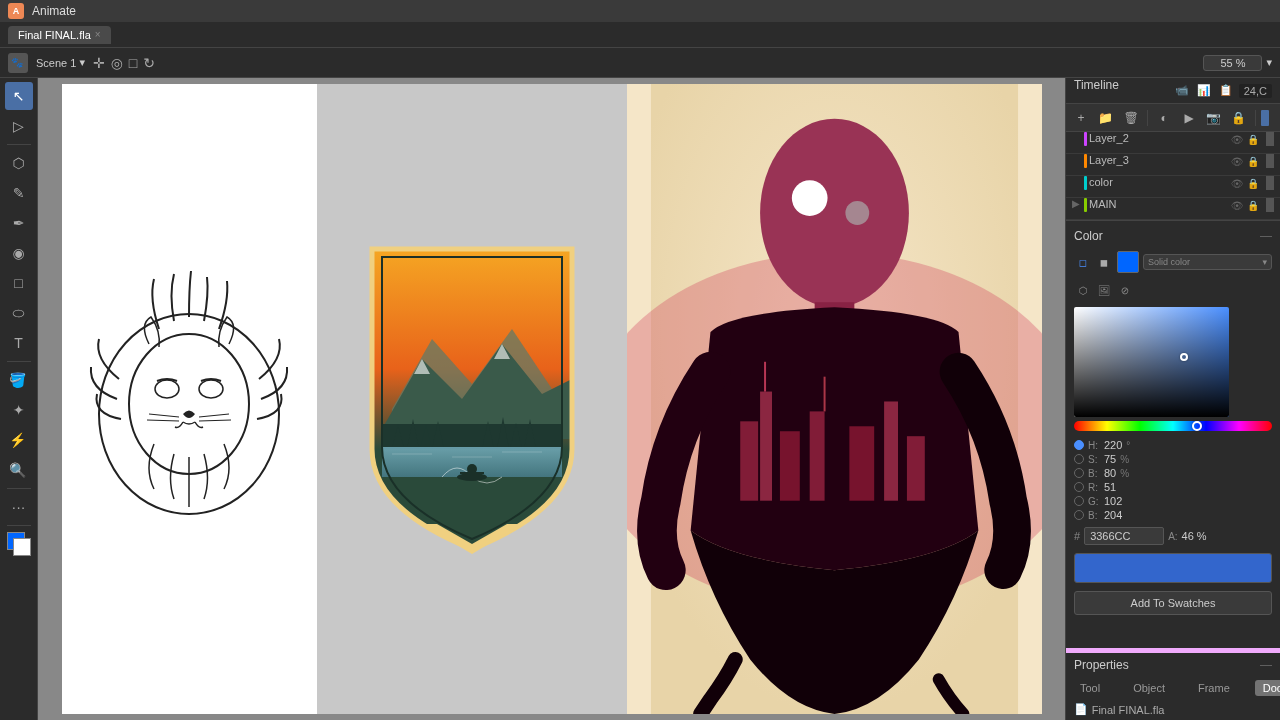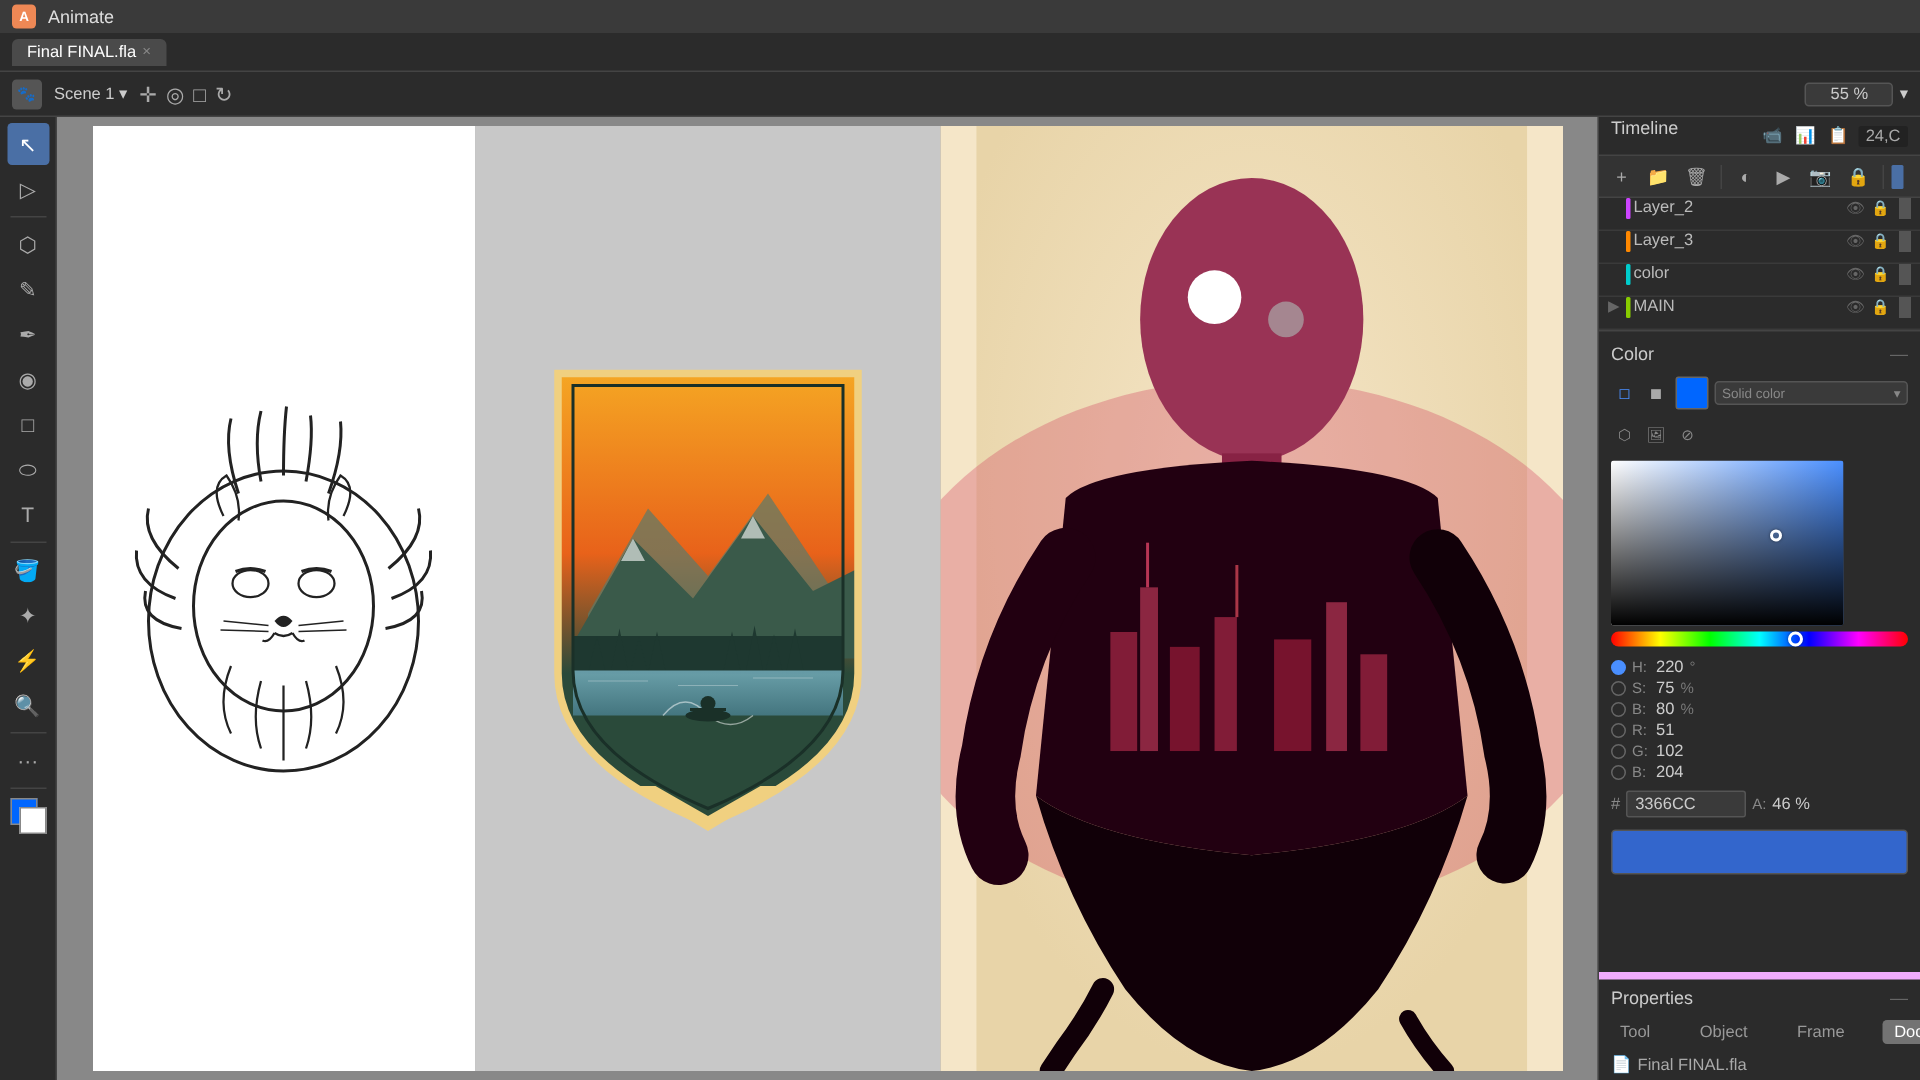--- a/index.html
+++ b/index.html
@@ -523,20 +523,21 @@
         <span class="hex-symbol">#</span>
         <input class="hex-input" value="3366CC" style="">
         <span style="font-size:10px;color:#888;">A:</span>
         <span style="font-size:11px;color:#ccc;">46 %</span>
       </div>
 
       
       <div class="color-preview-bar"></div>
 
       
+      <button class="add-swatches-btn">Add To Swatches</button>
     </div>
 
     <div class="properties-panel">
       <div class="prop-header">
         <span class="prop-title">Properties</span>
         <span style="color:#666;font-size:12px;cursor:pointer;">—</span>
       </div>
       <div class="prop-tabs">
         <div class="prop-tab">Tool</div>
         <div class="prop-tab">Object</div>

